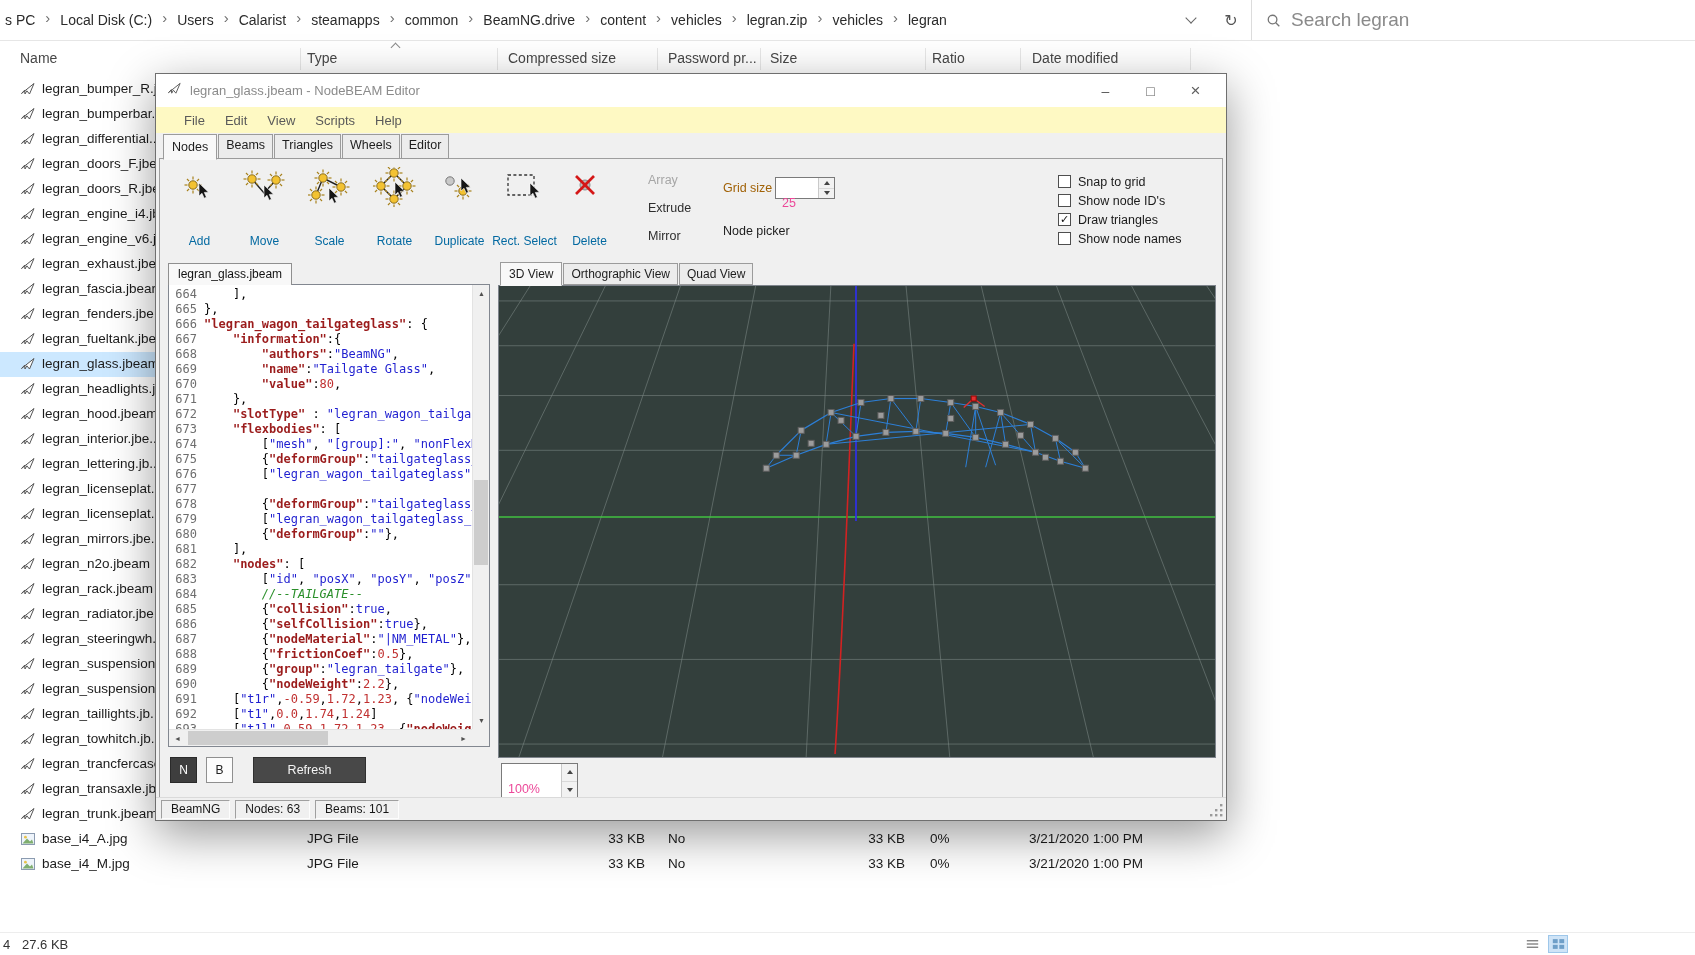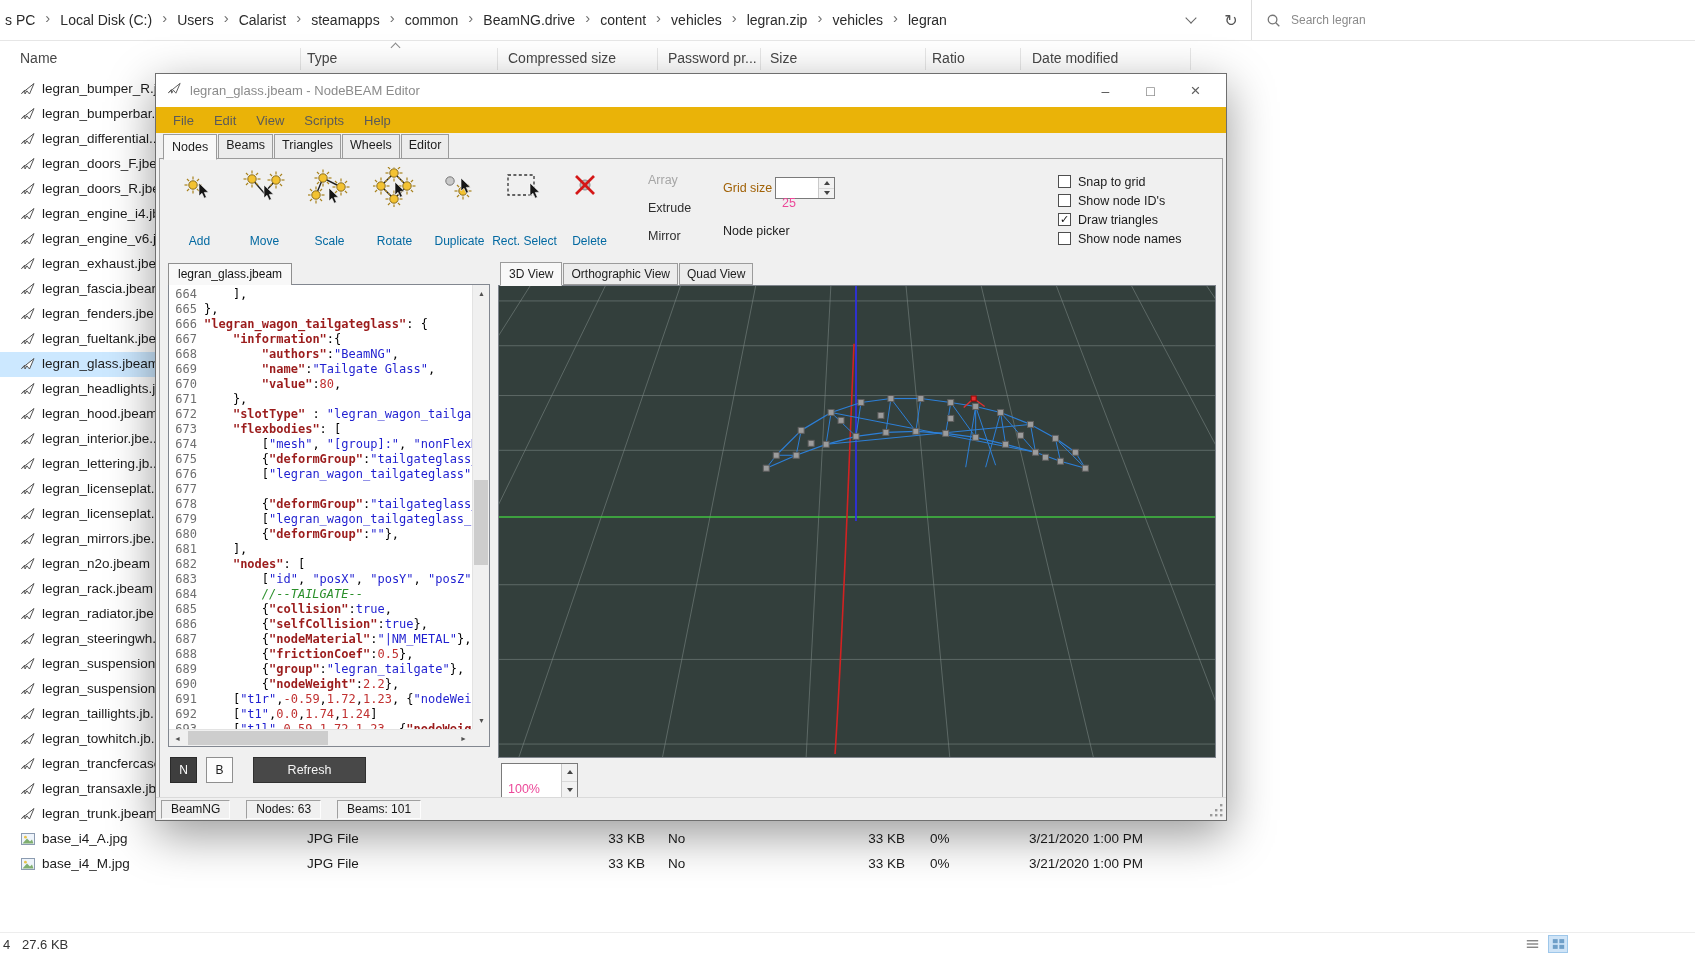--- a/index.html
+++ b/index.html
@@ -10,21 +10,21 @@
 
 .addrbar{position:absolute;left:0;top:0;width:100%;height:41px;background:#fff;border-bottom:1px solid #e6e6e6;display:flex;align-items:center}
 .crumbs{flex:1;display:flex;padding-left:2px;font-size:14px;color:#2b2b2b;white-space:nowrap;overflow:hidden}
 .crumb{padding:3px 3px;cursor:default}
 .crumb-sep{color:#6e6e6e;margin:0 7px;font-size:15px}
 .addr-btn{width:40px;height:100%;display:flex;align-items:center;justify-content:center;color:#555}
 .chev-down{width:8px;height:8px;border-right:1.5px solid #666;border-bottom:1.5px solid #666;transform:rotate(45deg);margin-top:-4px}
 .refresh-glyph{font-size:16px;color:#555}
 .searchbox{width:444px;height:100%;border-left:1px solid #dcdcdc;display:flex;align-items:center;padding-left:14px;gap:10px}
 .searchbox svg{width:15px;height:15px;flex:0 0 15px}
-.search-input{border:none;outline:none;font-size:12px;color:#333;width:360px;font-family:inherit;background:transparent}
+.search-input{border:none;outline:none;font-size:19px;color:#333;width:360px;font-family:inherit;background:transparent}
 .search-input::placeholder{color:#8a8a8a}
 .colheaders{position:absolute;top:41px;left:0;width:100%;height:36px;background:#fff}
 .colh{position:absolute;top:9px;font-size:14px;color:#474747;white-space:nowrap}
 .colsep{position:absolute;top:7px;width:1px;height:22px;background:#e7e7e7}
 .sort-caret{position:absolute;left:392px;top:3px;width:8px;height:8px}
 .sort-caret::before{content:"";position:absolute;width:6px;height:6px;border-left:1px solid #8a8a8a;border-top:1px solid #8a8a8a;transform:rotate(45deg)}
 #filelist{position:absolute;top:77px;left:0;width:1240px}
 .frow{height:25px;position:relative;width:1200px}
 .frow.sel{background:#cce8ff}
 .ficon{position:absolute;left:20px;top:4px;width:16px;height:16px}
@@ -42,21 +42,21 @@
 .vt-icon svg{width:13px;height:12px}
 
 
 .nbwindow{position:absolute;left:155px;top:73px;width:1072px;height:748px;background:#f0f0f0;border:1px solid #6f6f6f;box-shadow:0 14px 44px rgba(0,0,0,.40)}
 .nb-title{position:absolute;left:0;top:0;right:0;height:33px;background:#fff;display:flex;align-items:center;padding-left:11px}
 .nb-title-icon svg{width:15px;height:15px}
 .nb-title-text{margin-left:8px;font-size:13px;color:#8b8b8b}
 .nb-controls{position:absolute;right:8px;top:0;height:33px;display:flex}
 .nb-ctrl{width:45px;display:flex;align-items:center;justify-content:center;color:#5f5f5f;font-size:14px}
 .nb-close{font-size:17px}
-.nb-menu{position:absolute;top:33px;left:0;right:0;height:26px;background:#eab308;display:flex;align-items:center;padding-left:7px}
+.nb-menu{position:absolute;top:33px;left:0;right:0;height:26px;background:#fef9c3;display:flex;align-items:center;padding-left:18px}
 .menu-item{padding:4px 10px;font-size:13px;color:#5a5a5a}
 .nb-page{position:absolute;left:3px;right:3px;top:84px;bottom:3px;border:1px solid #9e9e9e;pointer-events:none}
 .nb-tabs{position:absolute;top:60px;left:7px;height:25px;display:flex;z-index:2}
 .nbtab{position:relative;font-size:12.5px;color:#1d1d1d;background:#ececec;border:1px solid #9b9b9b;padding:3px 7px;margin-right:1px}
 .nbtab.active{background:#f8f8f8;padding:5px 8px;margin-bottom:-1px;border-bottom:1px solid #f8f8f8;z-index:3}
 .nb-tools{position:absolute;left:11px;top:90px;display:flex}
 .tool{width:65px;height:80px;display:flex;flex-direction:column;align-items:center}
 .ticon{width:44px;height:44px;margin-top:3px}
 .ticon svg{width:44px;height:40px}
 .tlabel{font-size:12px;color:#0369a1;margin-top:23px;white-space:nowrap}
@@ -97,21 +97,21 @@
 .btn-n{left:14px;background:#3e3e3e;color:#fff;border:1px solid #2a2a2a}
 .btn-b{left:50px;background:#fcfcfc;color:#222;border:1px solid #8f8f8f}
 .btn-refresh{position:absolute;left:97px;top:683px;width:113px;height:26px;background:#484848;color:#f5f5f5;border:1px solid #303030;font-size:12.5px;display:flex;align-items:center;justify-content:center}
 
 .viewport{position:absolute;left:342px;top:211px;width:718px;height:473px;background:#333f3c;border:1px solid #7e848c}
 .viewport svg{width:100%;height:100%;display:block}
 .view-tabs{position:absolute;left:344px;top:189px;height:22px;display:flex;align-items:flex-end;z-index:2}
 .vtab{position:relative;font-size:12px;color:#1d1d1d;background:#ececec;border:1px solid #9b9b9b;padding:3px 7px;margin-right:1px}
 .vtab.active{background:#f8f8f8;padding:4px 8px;margin-bottom:-1px;border-bottom:1px solid #f8f8f8;z-index:3}
 .zoom{position:absolute;left:345px;top:689px;width:77px;height:36px;background:#fff;border:1px solid #7a7a7a}
-.nb-status{position:absolute;left:0;right:0;bottom:0;height:23px;background:#f0f0f0;border-top:1px solid #dadada;display:flex;align-items:center;padding-left:5px;gap:16px}
+.nb-status{position:absolute;left:0;right:0;bottom:0;height:23px;background:#f0f0f0;border-top:1px solid #dadada;display:flex;align-items:center;padding-left:5px;gap:5px}
 .st-cell{height:19px;line-height:17px;padding:0 9px;font-size:12px;color:#161616;border:1px solid;border-color:#9f9f9f #fdfdfd #fdfdfd #9f9f9f}
 .grip{position:absolute;right:2px;bottom:2px;width:14px;height:14px}
 </style>
 </head>
 <body>
 <div class="screen">
 
 <div class="addrbar">
   <div class="crumbs" id="breadcrumb">
         <span class="crumb">s PC</span>

